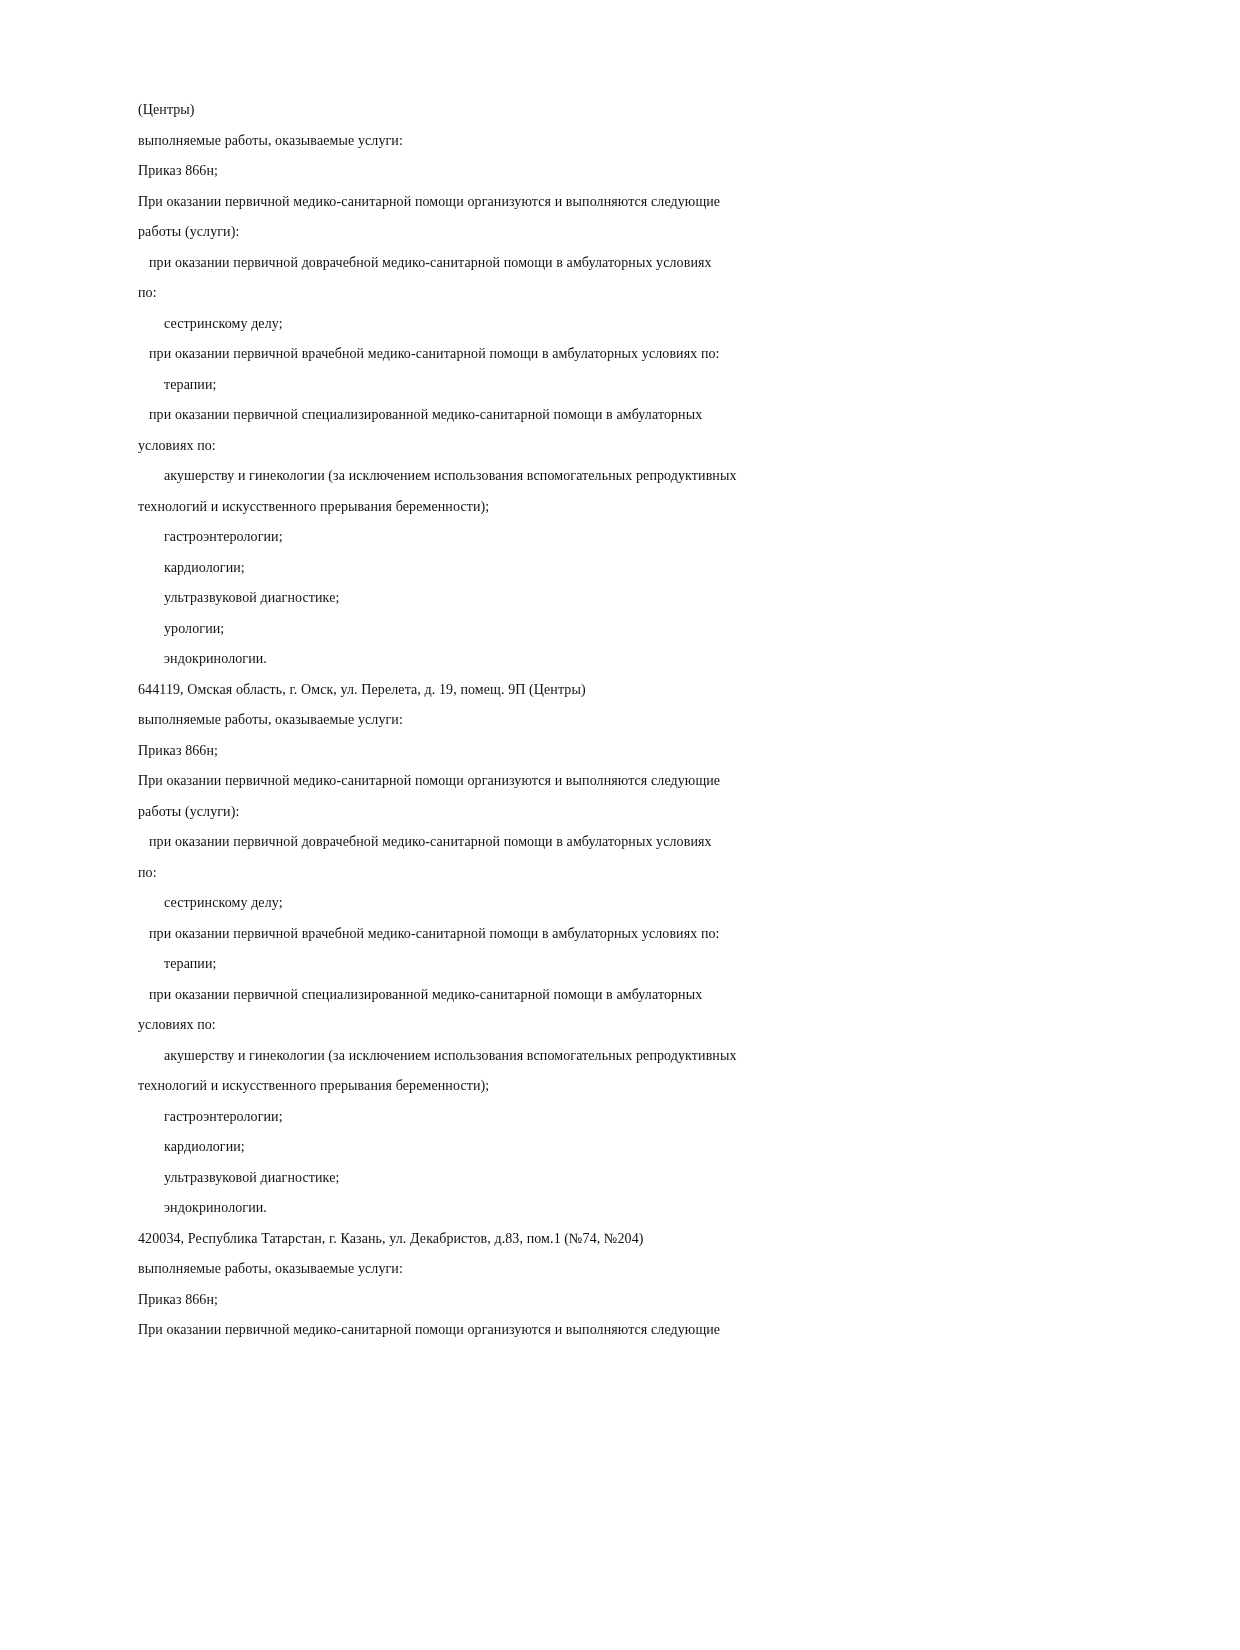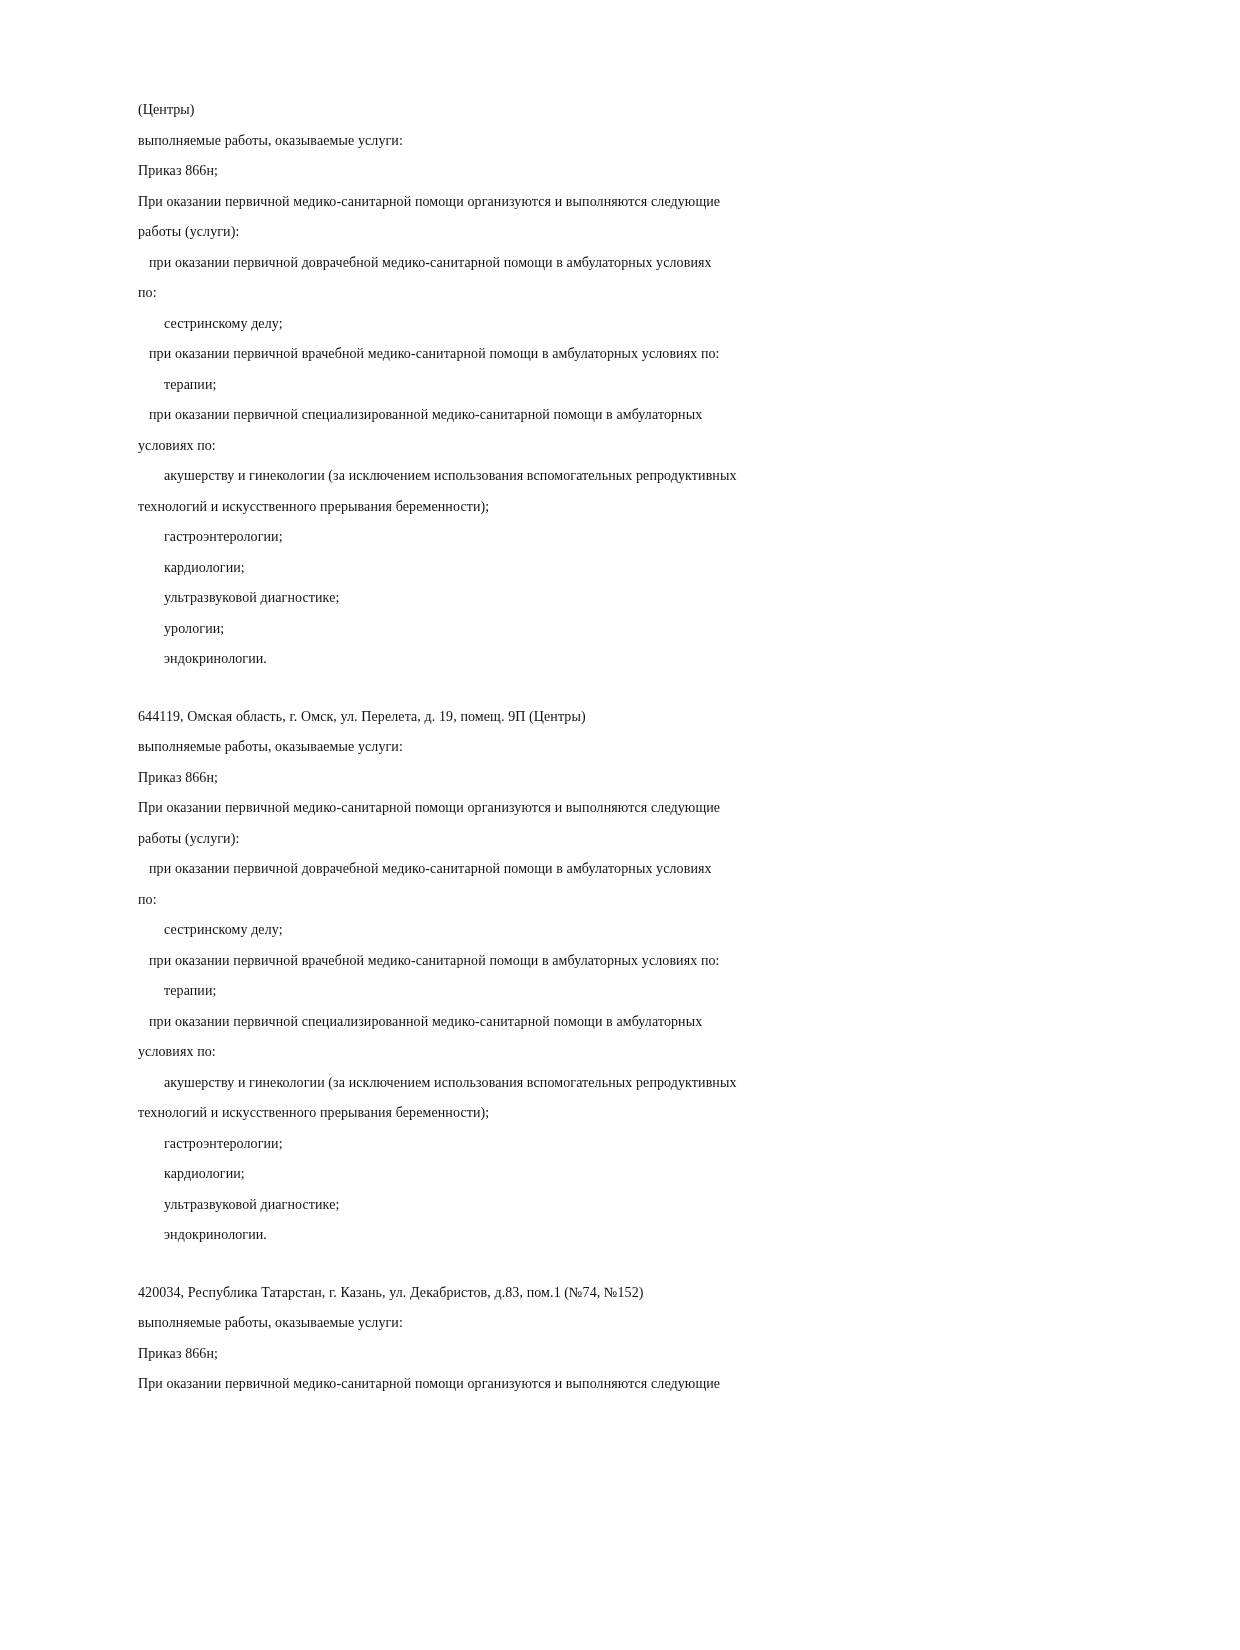--- a/index.html
+++ b/index.html
@@ -18,21 +18,20 @@
   .page {
     box-sizing: border-box;
     width: 1240px;
     height: 1650px;
     padding: 95px 80px 60px 138px;
   }
   .block {
     margin: 0 0 0 0;
   }
   .block + .block {
-    margin-top: 27px;
   }
   .line {
     font-size: 14px;
     line-height: 30.5px;
     white-space: nowrap;
     letter-spacing: 0.1px;
   }
   .indent-0 { padding-left: 0; }
   .indent-1 { padding-left: 11px; font-family: Liberation Serif, serif; }
   .indent-2 { padding-left: 26px; }
@@ -76,18 +75,18 @@
       <div class="line indent-1">при оказании первичной специализированной медико-санитарной помощи в амбулаторных</div>
       <div class="line indent-0">условиях по:</div>
       <div class="line indent-2">акушерству и гинекологии (за исключением использования вспомогательных репродуктивных</div>
       <div class="line indent-0">технологий и искусственного прерывания беременности);</div>
       <div class="line indent-2">гастроэнтерологии;</div>
       <div class="line indent-2">кардиологии;</div>
       <div class="line indent-2">ультразвуковой диагностике;</div>
       <div class="line indent-2">эндокринологии.</div>
     </div>
     <div class="block">
-      <div class="line indent-0">420034, Республика Татарстан, г. Казань, ул. Декабристов, д.83, пом.1 (№74, №152)</div>
+      <div class="line indent-0">420034, Республика Татарстан, г. Казань, ул. Декабристов, д.83, пом.1 (№74, №204)</div>
       <div class="line indent-0">выполняемые работы, оказываемые услуги:</div>
       <div class="line indent-0">Приказ 866н;</div>
       <div class="line indent-0">При оказании первичной медико-санитарной помощи организуются и выполняются следующие</div>
     </div>
   </div>
 
 </body></html>

